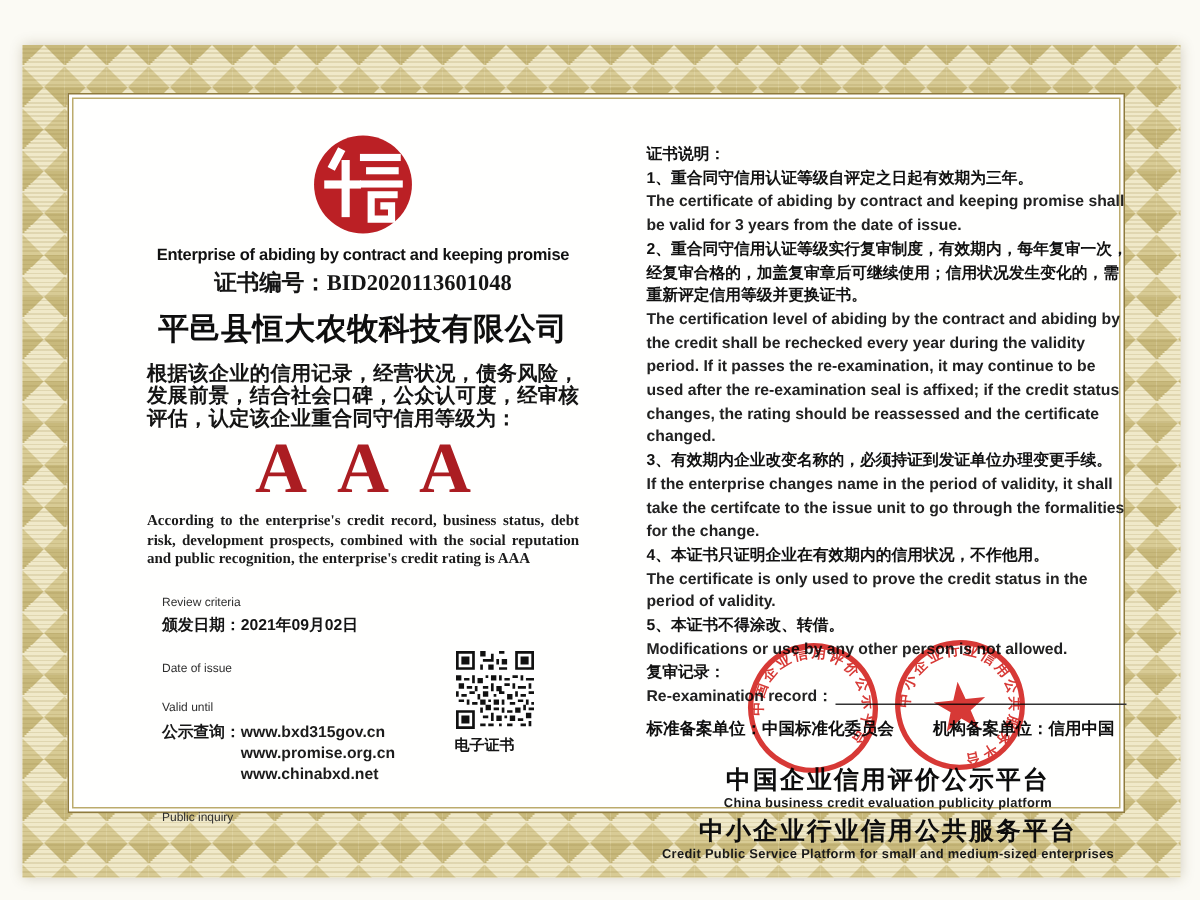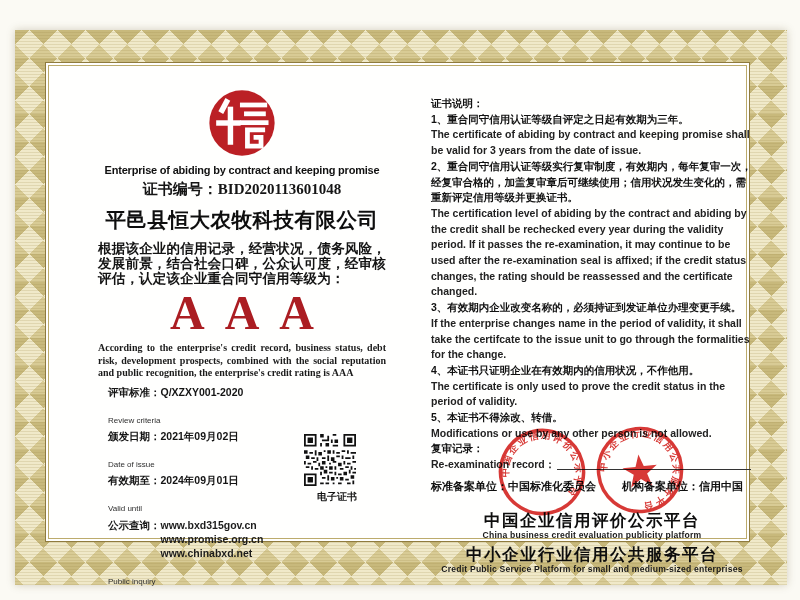--- a/index.html
+++ b/index.html
@@ -67,21 +67,21 @@
     font-size:10px;line-height:12.5px;color:#1b1b1b;text-align:justify;text-align-last:left;
   }
   .fields{margin-top:6px;text-align:left;padding-left:12px;}
   .field{margin-bottom:5px;}
   .f-line{font-size:10.5px;font-weight:bold;color:#141414;line-height:13px;}
   .f-en{font-size:8px;color:#2e2e2e;line-height:9px;margin-top:17px;}
   .f-urls{display:flex;}
   .f-urls .lbl{font-size:10.5px;font-weight:bold;line-height:14px;}
   .url-list{font-size:10.5px;font-weight:bold;line-height:14px;color:#1c1c1c;}
   
-  .qr{position:absolute;left:257px;top:371px;width:54px;text-align:right;}
+  .qr{position:absolute;left:257px;top:371px;width:54px;text-align:left;}
   .qr svg{width:52px;height:52px;display:block;margin:0 auto;}
   .qr-caption{margin-top:4px;font-size:10px;font-weight:bold;color:#151515;}
   
   .col-right{
     position:absolute;left:385px;top:0;width:322px;height:100%;
     color:#1d1d1d;text-align:left;
   }
   .col-right .block{margin-top:33px;}
   .col-right p{margin:0;font-size:10.5px;line-height:15.7px;}
   .cn{font-weight:bold;color:#111;}
@@ -135,29 +135,27 @@
       <div class="company">平邑县恒大农牧科技有限公司</div>
 
       <p class="stmt-cn">根据该企业的信用记录，经营状况，债务风险，发展前景，结合社会口碑，公众认可度，经审核评估，认定该企业重合同守信用等级为：</p>
 
       <div class="rating">AAA</div>
 
       <p class="stmt-en">According to the enterprise's credit record, business status, debt risk, development prospects, combined with the social reputation and public recognition, the enterprise's credit rating is AAA</p>
 
       <div class="fields">
         <div class="field">
-          <div class="f-line"><span>评审标准：</span><span>Q/XZXY001-2020</span></div>
           <div class="f-en">Review criteria</div>
         </div>
         <div class="field">
           <div class="f-line"><span>颁发日期：</span><span>2021年09月02日</span></div>
           <div class="f-en">Date of issue</div>
         </div>
         <div class="field">
-          <div class="f-line"><span>有效期至：</span><span>2024年09月01日</span></div>
           <div class="f-en">Valid until</div>
         </div>
         <div class="field">
           <div class="f-urls">
             <span class="lbl">公示查询：</span>
             <span class="url-list">
               <div>www.bxd315gov.cn</div>
               <div>www.promise.org.cn</div>
               <div>www.chinabxd.net</div>
             </span>

